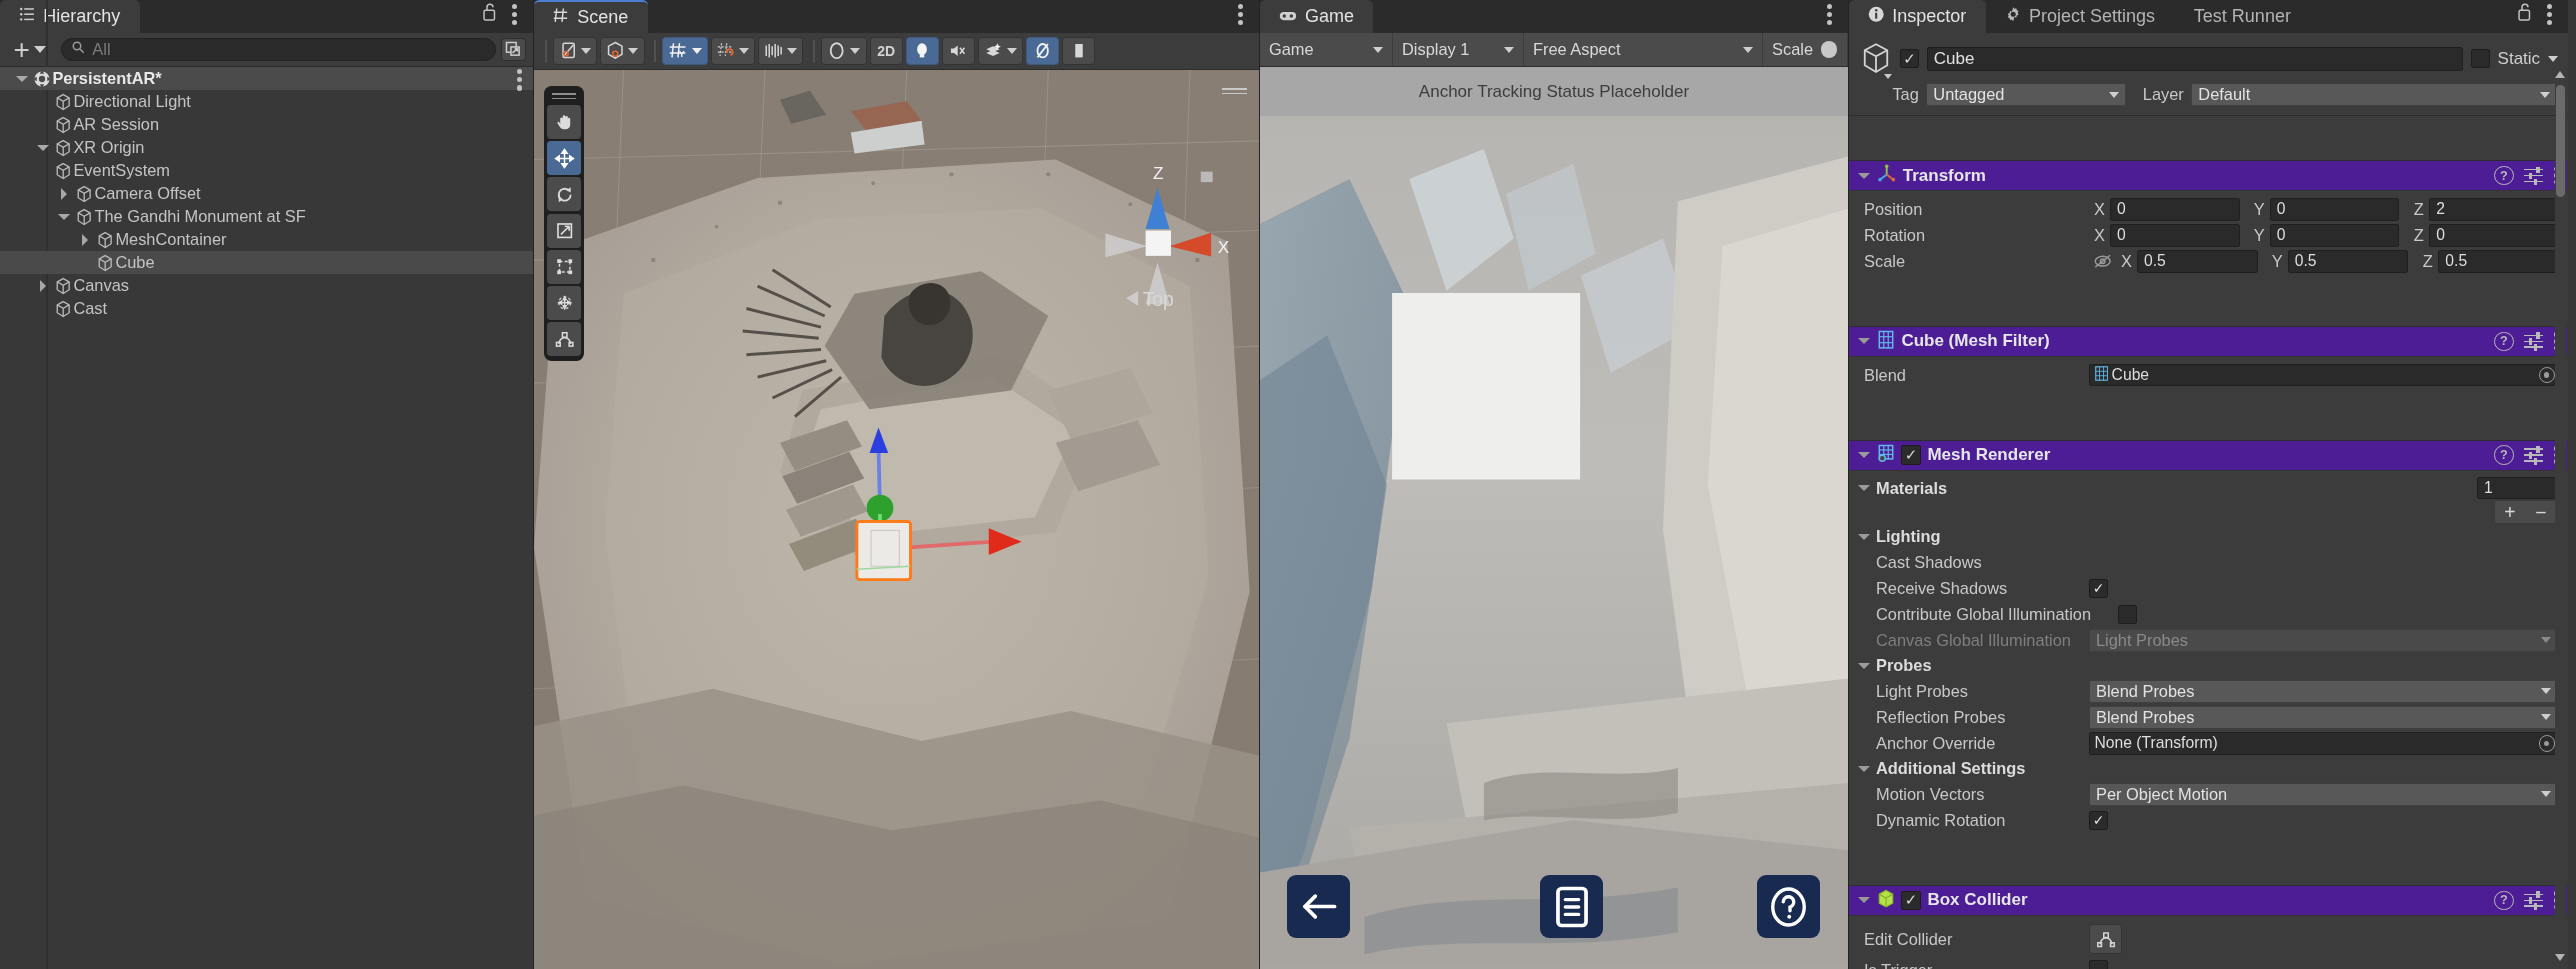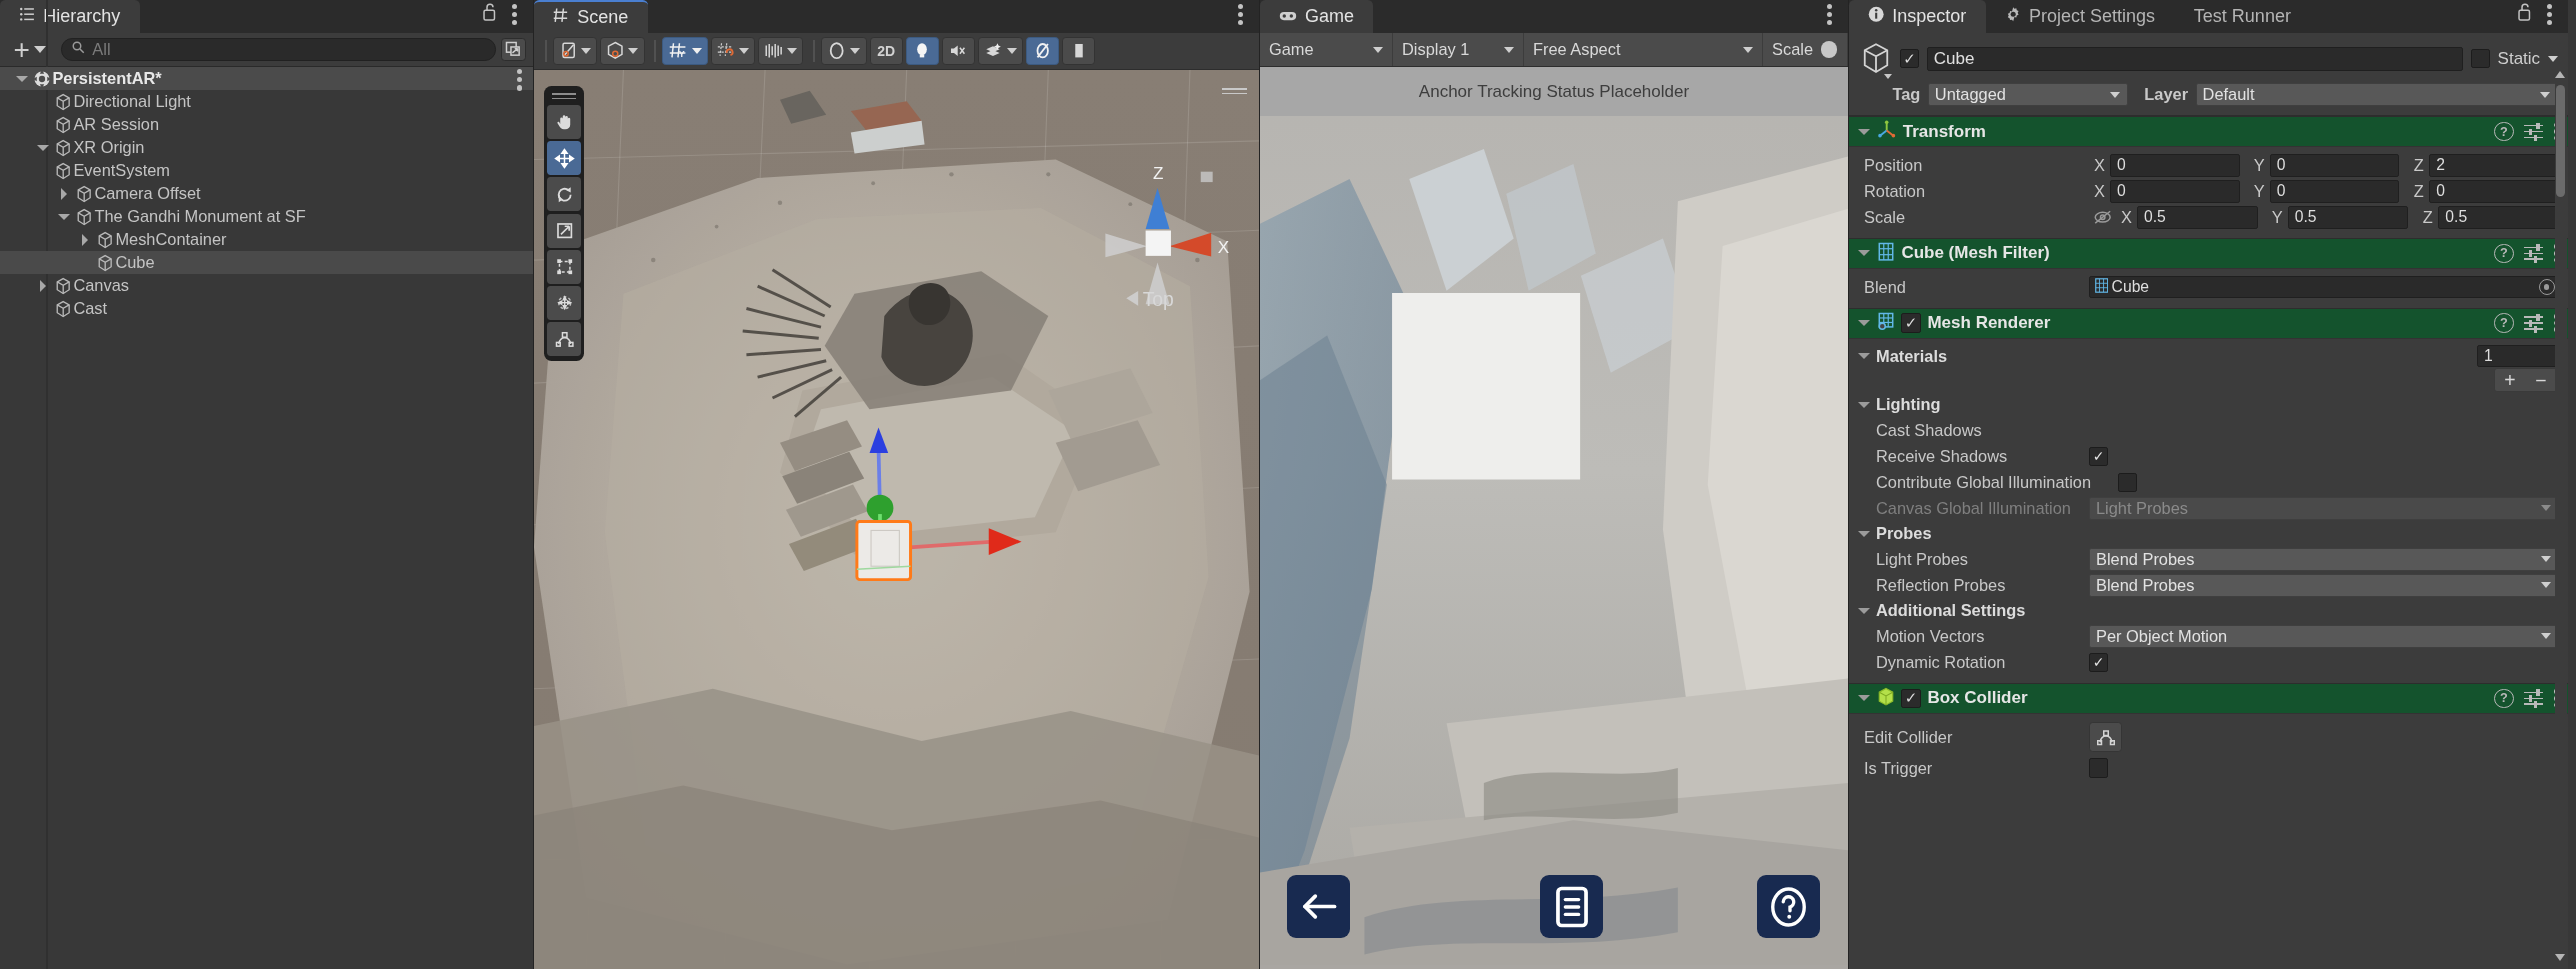--- a/index.html
+++ b/index.html
@@ -111,30 +111,30 @@
   
   .inspector { width: 719px; height:970px; background:#3c3c3c; display:flex; flex-direction:column; position:relative;}
   .insp-body { flex:1; overflow:hidden; position:relative; }
   .obj-head { padding: 7.5px 10.4px 9px 10.4px; background:#3c3c3c; border-bottom:0.7px solid #2d2d2d;}
   .obj-row1 { display:flex; align-items:center; gap:7.5px; }
   .cubeicon { width:33px; height:36px; display:flex; align-items:center; justify-content:center; position:relative;}
   .chk { width:19.4px; height:19.4px; background:#2b2b2b; border:0.7px solid #1c1c1c; border-radius:2.2px; display:flex;align-items:center;justify-content:center; color:#ddd; font-size:15px; flex:none;}
   .namefield { flex:1; height:24px; background:#2a2a2a; border:0.7px solid #1f1f1f; border-radius:2.2px; color:#e0e0e0; font-size:17px; display:flex; align-items:center; padding:0 6px;}
   .statictxt { color:#cfcfcf; font-size:17px; }
   .obj-row2 { display:flex; align-items:center; gap:7.5px; margin-top:6.7px; padding-left: 33px;}
-  .lbl { color:#c8c8c8; font-size:16.4px; white-space:nowrap;font-weight:bold;}
+  .lbl { color:#c8c8c8; font-size:16.4px; white-space:nowrap;}
   .dropdown {
     background:#585858; border:0.7px solid #3f3f3f; border-radius:2.2px; height:23px;
     display:flex; align-items:center; padding:0 6px; color:#e2e2e2; font-size:16.4px; position:relative;
   }
   .dropdown .caret-sm { position:absolute; right:6.7px; }
   .dropdown.disabled { background:#4a4a4a; color:#8a8a8a; }
   .comp-head {
-    height: 31px; background:#14532d; display:flex; align-items:center; gap:6.7px; padding:0 9px;
-    border-top:0.7px solid #2d2d2d; border-bottom:0.7px solid #333;
+    height: 31px; background:#4c1d95; display:flex; align-items:center; gap:6.7px; padding:0 9px;
+    border-top:0.7px solid #2d2d2d; border-bottom:0.7px solid #333;margin-top:44px;
   }
   .comp-title { font-size:17px; color:#e6e6e6; font-weight:bold; }
   .comp-icons { margin-left:auto; display:flex; align-items:center; gap:10.4px; }
   .helpico { width:19.4px;height:19.4px;border-radius:50%;border:1.5px solid #b9b9b9;color:#b9b9b9;font-size:12.7px;font-weight:bold;display:flex;align-items:center;justify-content:center;}
   .presetico { width:19.4px;height:18px; position:relative; }
   .presetico i { position:absolute; left:0; right:0; height:1.5px; background:#b9b9b9;}
   .presetico i:nth-child(1){top:2.2px} .presetico i:nth-child(2){top:8.2px} .presetico i:nth-child(3){top:14px}
   .presetico b { position:absolute; width:3.7px;height:6.7px;background:#b9b9b9; }
   .kebab2 { width:5.2px;height:19.4px;position:relative;}
   .kebab2 i { position:absolute;left:0;width:4.5px;height:4.5px;border-radius:50%;background:#c0c0c0;}
@@ -1074,20 +1074,27 @@
             <span class="caret-sm"></span>
           </span>
         </div>
         <div class="frow">
           <span class="fname ind">Reflection Probes</span>
           <span class="dropdown" style="flex:1">
             <span>Blend Probes</span>
             <span class="caret-sm"></span>
           </span>
         </div>
+        <div class="frow">
+          <span class="fname ind">Anchor Override</span>
+          <span class="objfield">
+            <span>None (Transform)</span>
+            <span class="dot"></span>
+          </span>
+        </div>
 
         <div class="sect-head">
           <span class="twh"></span>
           <span class="sect-title b">Additional Settings</span>
         </div>
         <div class="frow">
           <span class="fname ind">Motion Vectors</span>
           <span class="dropdown" style="flex:1">
             <span>Per Object Motion</span>
             <span class="caret-sm"></span>

